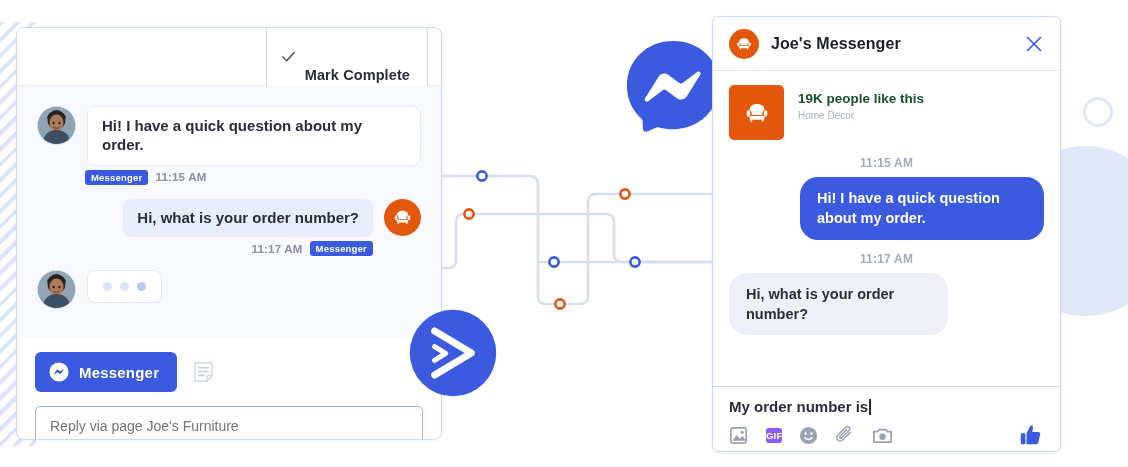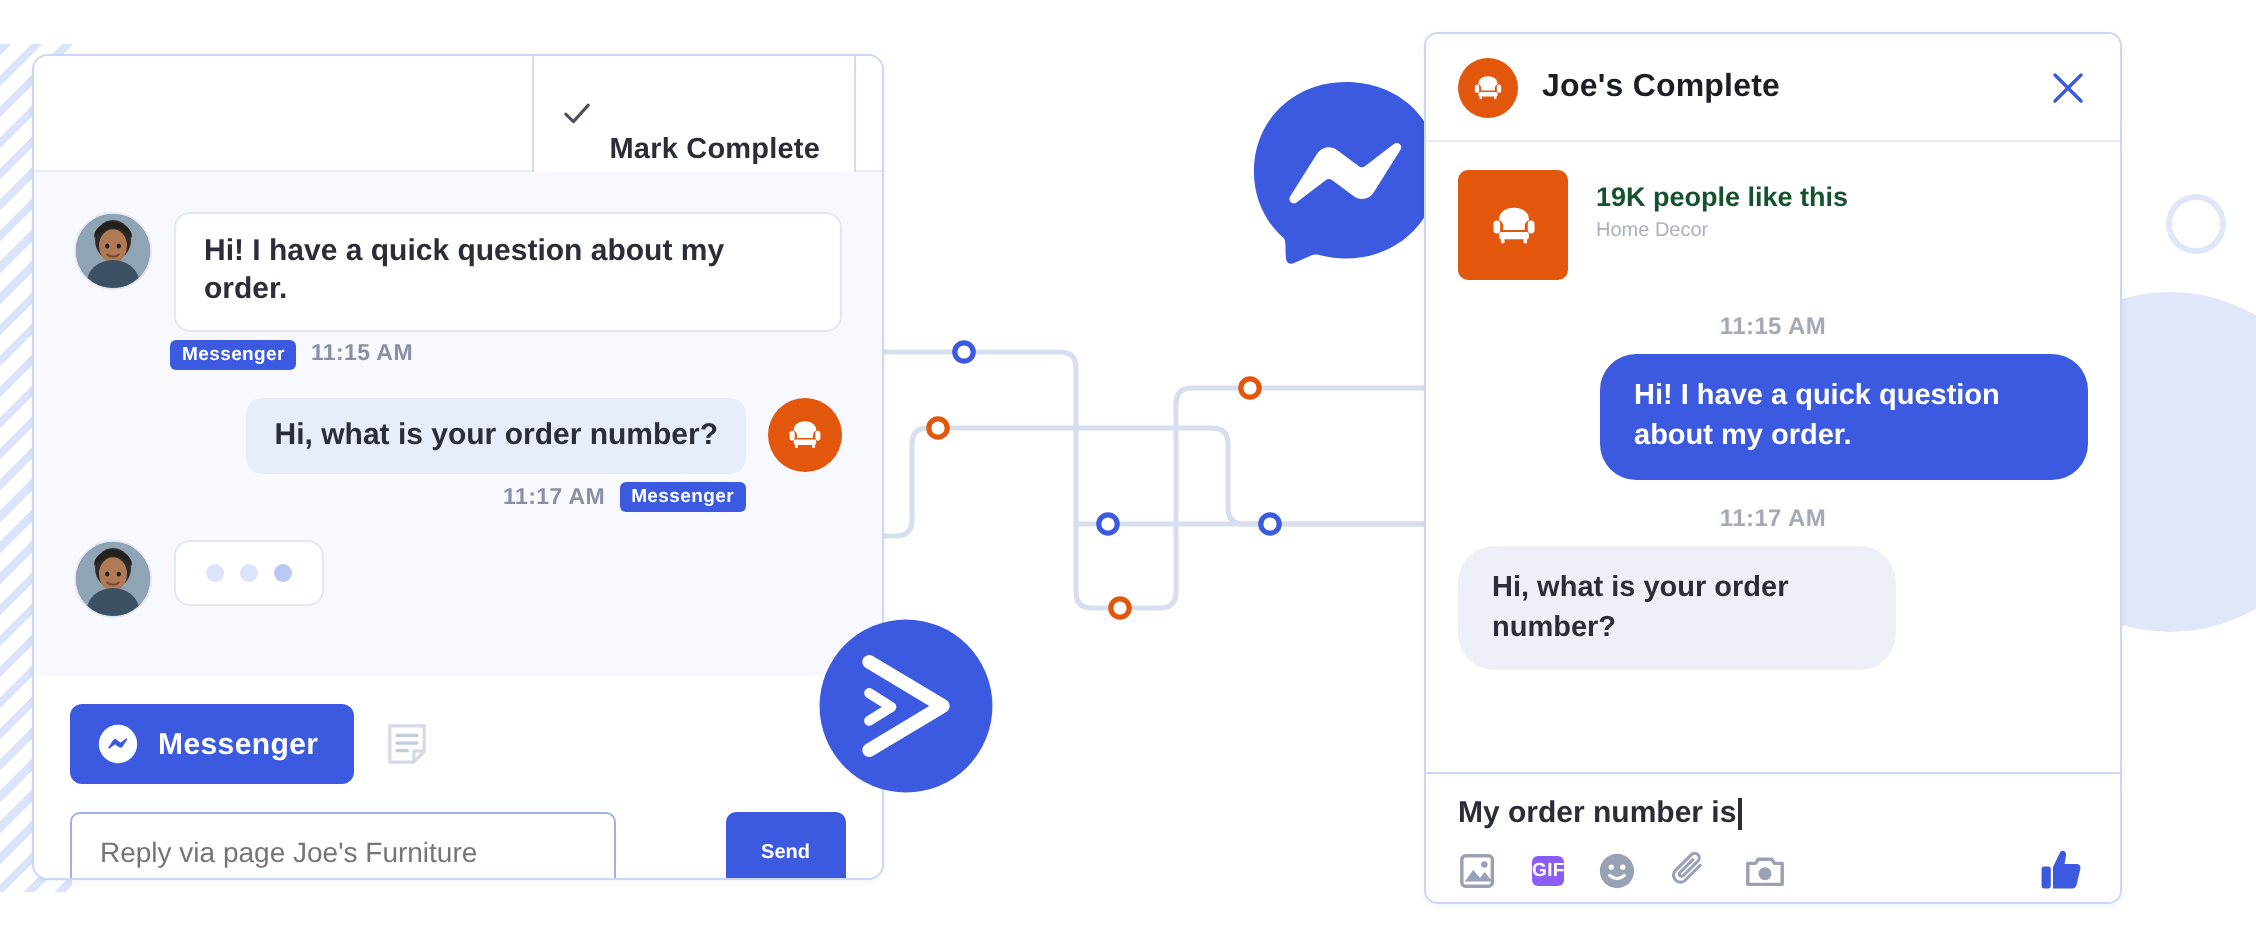--- a/index.html
+++ b/index.html
@@ -94,21 +94,21 @@
   .dot.d3{background:#b9c9f4;}
 
   .pl-foot{padding:14px 18px 0 18px;background:#fff;}
   .foot-top{display:flex;align-items:center;gap:16px;margin-bottom:14px;}
   .msgr-btn{
     display:flex;align-items:center;gap:10px;background:#3b5ae0;
     border-radius:6px;padding:10px 18px 10px 14px;cursor:pointer;
   }
   .msgr-btn .lbl{color:#fff;font-size:15px;font-weight:700;letter-spacing:.2px;}
   .note-icon{width:21px;height:22px;display:block;cursor:pointer;}
-  .foot-bottom{display:flex;align-items:stretch;gap:11px;}
+  .foot-bottom{display:flex;align-items:stretch;gap:11px;flex-direction:column;}
   .reply-input{
     flex:1;border:1px solid #9db0ee;border-radius:5px;background:#fff;
     padding:11px 14px;font-size:14px;color:#8a90a3;font-family:"Liberation Sans",sans-serif;
     box-sizing:border-box;outline:none;
   }
   .send-btn{
     background:#3b5ae0;border-radius:5px;color:#fff;font-size:10px;font-weight:700;
     padding:0 18px;display:flex;align-items:center;cursor:pointer;border:none;
     font-family:"Liberation Sans",sans-serif;
     margin-left:44px;
@@ -308,21 +308,21 @@
       <div class="pr-logo">
         <svg viewBox="0 0 24 24" width="18" height="18">
           <path d="M5.6 9.2c0-3 2.6-5 6.4-5s6.4 2 6.4 5v.3c-1.1.3-1.8 1.3-1.8 2.6v1.6H7.4v-1.6c0-1.3-.7-2.3-1.8-2.6v-.3z" fill="#fff"></path>
           <rect x="3.2" y="9.6" width="2.9" height="5.6" rx="1.45" fill="#fff"></rect>
           <rect x="17.9" y="9.6" width="2.9" height="5.6" rx="1.45" fill="#fff"></rect>
           <rect x="5.6" y="14.6" width="12.8" height="3.1" rx="1.1" fill="#fff"></rect>
           <rect x="6.4" y="17.4" width="1.5" height="2" fill="#fff"></rect>
           <rect x="16.1" y="17.4" width="1.5" height="2" fill="#fff"></rect>
         </svg>
       </div>
-      <div class="pr-title">Joe's Complete</div>
+      <div class="pr-title">Joe's Messenger</div>
       <svg class="close-x" viewBox="0 0 20 20">
         <path d="M3.5 3.5 L16.5 16.5 M16.5 3.5 L3.5 16.5" fill="none" stroke="#3b5ae0" stroke-width="1.7" stroke-linecap="round"></path>
       </svg>
     </div>
 
     <div class="pr-body">
 
       <div class="page-card">
         <div class="page-sq">
           <svg viewBox="0 0 24 24" width="28" height="28">

